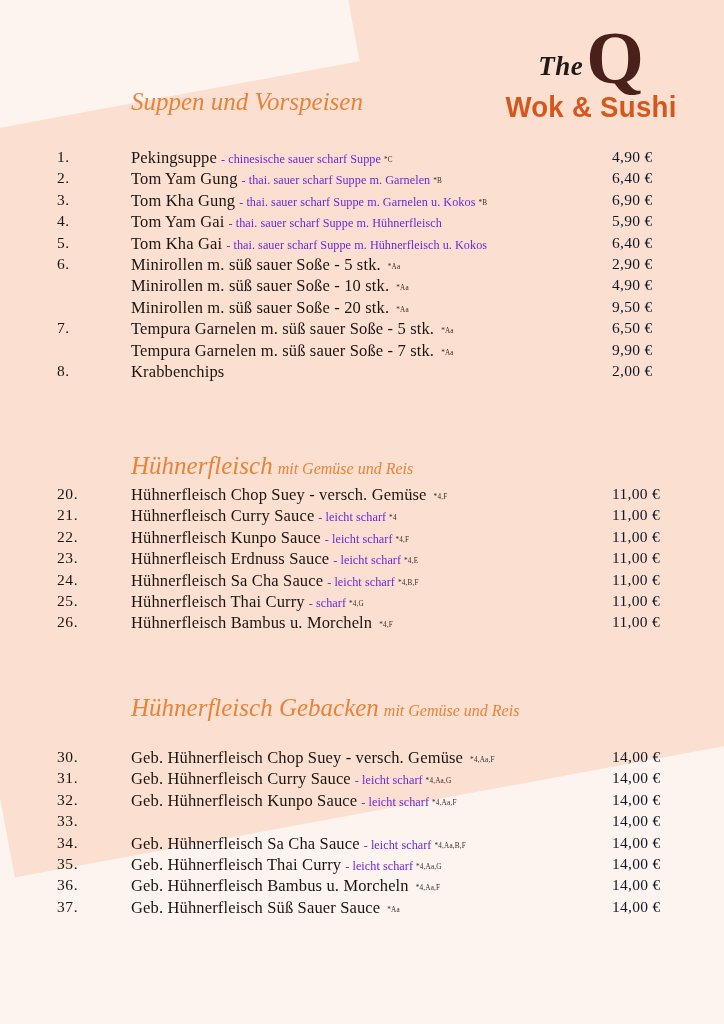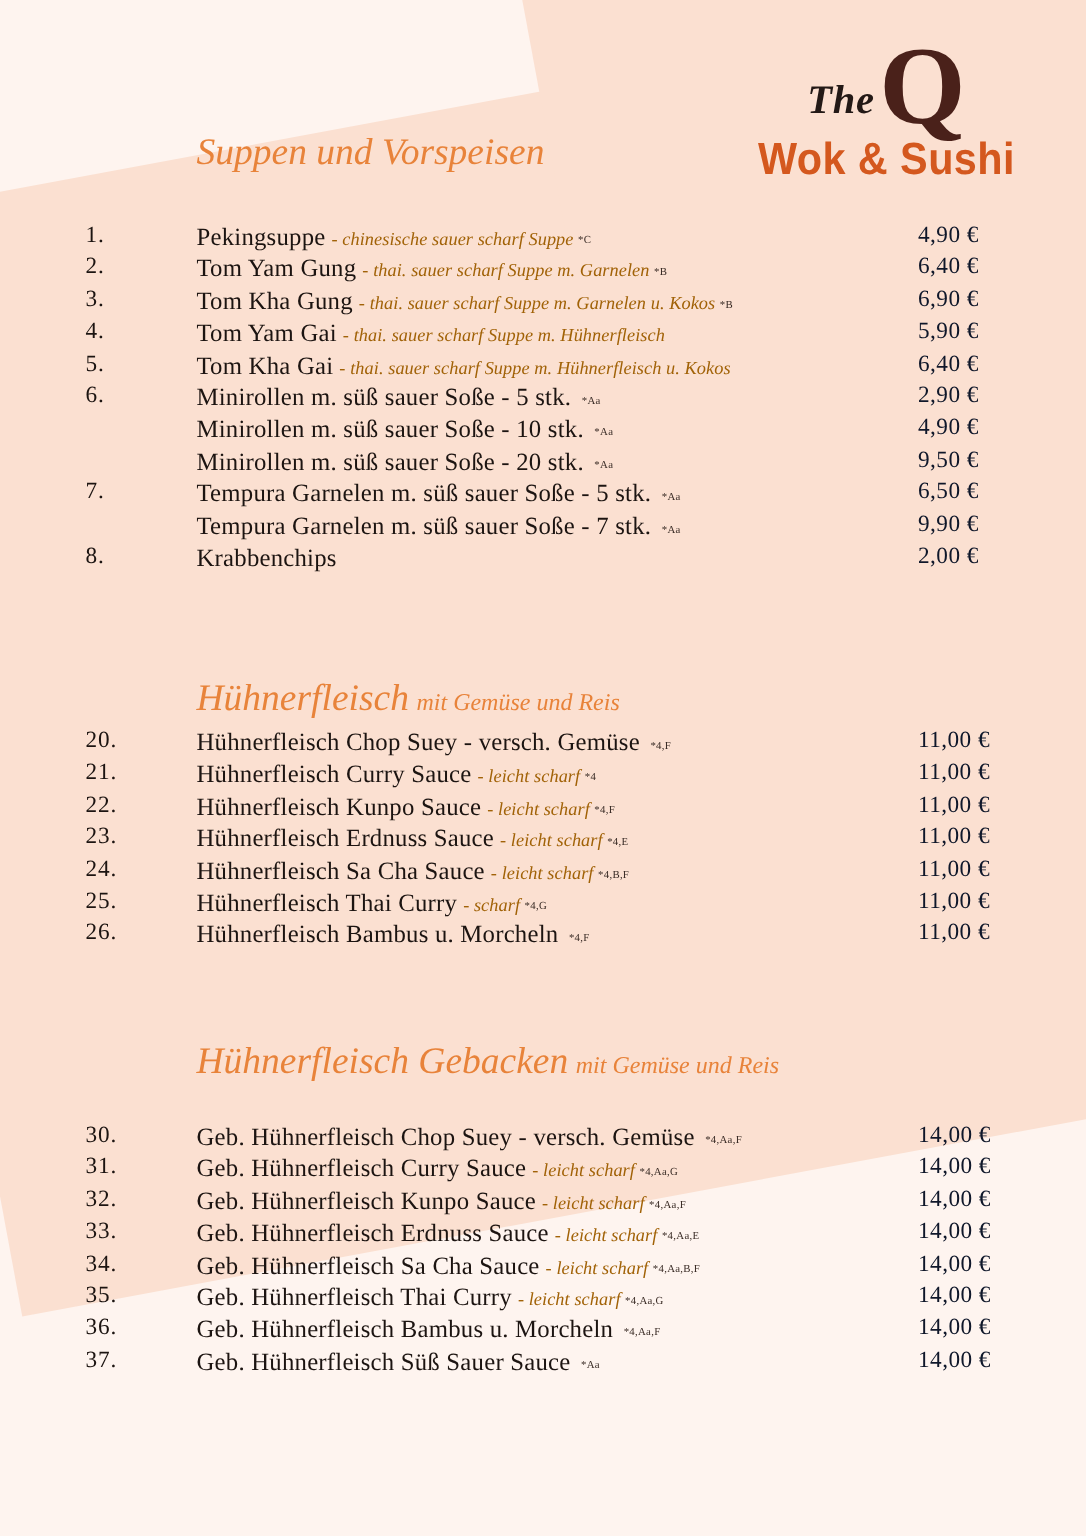--- a/index.html
+++ b/index.html
@@ -146,24 +146,23 @@
     top: 0;
     font-size: 0;
   }
   .name {
     font-size: 16.5px;
     color: #1c1411;
     letter-spacing: .15px;
   }
   .desc {
     font-size: 12.2px;
-    color: #a16207;
+    color: #6d28d9;
     letter-spacing: .05px;
     margin-left: 4px;
-    font-style: italic;
   }
   .allerg {
     font-size: 7.2px;
     color: #3a2c26;
     margin-left: 3px;
     vertical-align: 1px;
     letter-spacing: .2px;
   }
   .price {
     position: absolute;
@@ -309,21 +308,20 @@
         <span class="body"><span class="name">Geb. Hühnerfleisch Curry Sauce</span><span class="desc">- leicht scharf</span><span class="allerg">*4,Aa,G</span></span>
         <span class="price">14,00 €</span>
       </div>
     <div class="row">
         <span class="num">32.</span>
         <span class="body"><span class="name">Geb. Hühnerfleisch Kunpo Sauce</span><span class="desc">- leicht scharf</span><span class="allerg">*4,Aa,F</span></span>
         <span class="price">14,00 €</span>
       </div>
     <div class="row">
         <span class="num">33.</span>
-        <span class="body"><span class="name">Geb. Hühnerfleisch Erdnuss Sauce</span><span class="desc">- leicht scharf</span><span class="allerg">*4,Aa,E</span></span>
         <span class="price">14,00 €</span>
       </div>
     <div class="row">
         <span class="num">34.</span>
         <span class="body"><span class="name">Geb. Hühnerfleisch Sa Cha Sauce</span><span class="desc">- leicht scharf</span><span class="allerg">*4,Aa,B,F</span></span>
         <span class="price">14,00 €</span>
       </div>
     <div class="row">
         <span class="num">35.</span>
         <span class="body"><span class="name">Geb. Hühnerfleisch Thai Curry</span><span class="desc">- leicht scharf</span><span class="allerg">*4,Aa,G</span></span>

